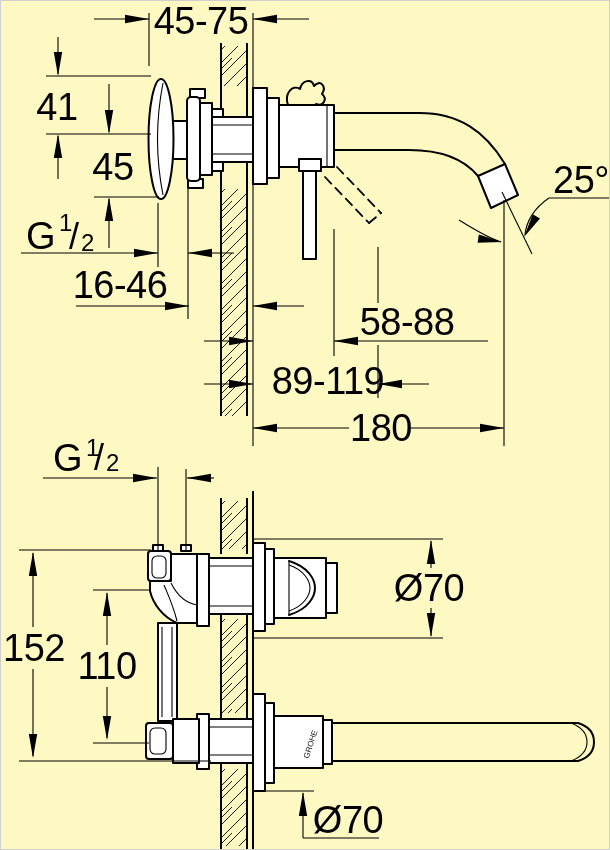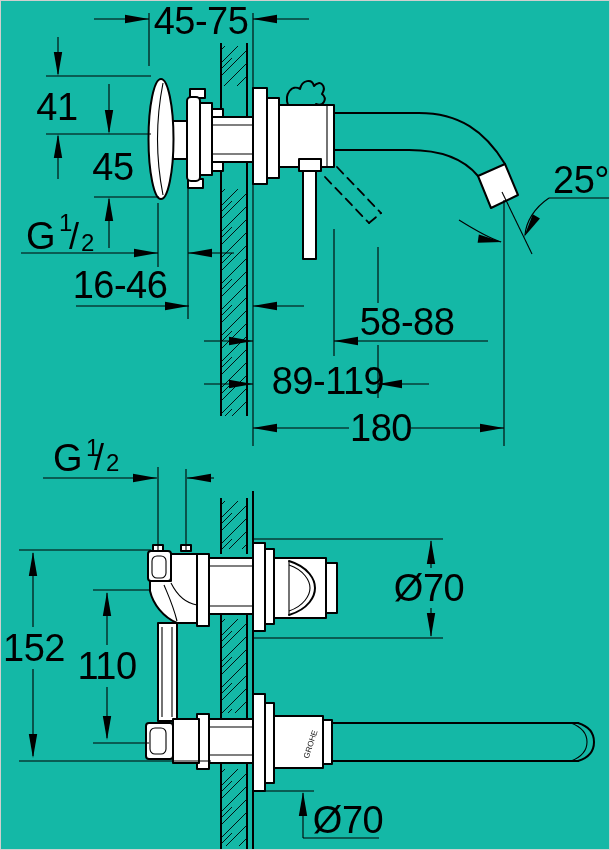--- a/index.html
+++ b/index.html
@@ -1,17 +1,17 @@
 <!DOCTYPE html>
 <html><head>
 <meta charset="utf-8">
 <style>
   html,body{margin:0;padding:0;background:#eee;}
   .stage{
-    width:610px;height:850px;background:#14b8a6;position:relative;
+    width:610px;height:850px;background:#fef9c3;position:relative;
     border:1px solid #cfcfcf;box-sizing:border-box;overflow:hidden;
     font-family:"Liberation Sans", sans-serif;
   }
   svg{display:block;}
   svg text{font-family:"Liberation Sans", sans-serif;fill:#000;}
   .dimtext{font-size:38px;letter-spacing:-0.5px;}
   .bigG{font-size:38px;}
   .frac{font-size:24px;}
   .slash{font-size:36px;}
   .logotext{font-size:8px;fill:#222;letter-spacing:0;}

